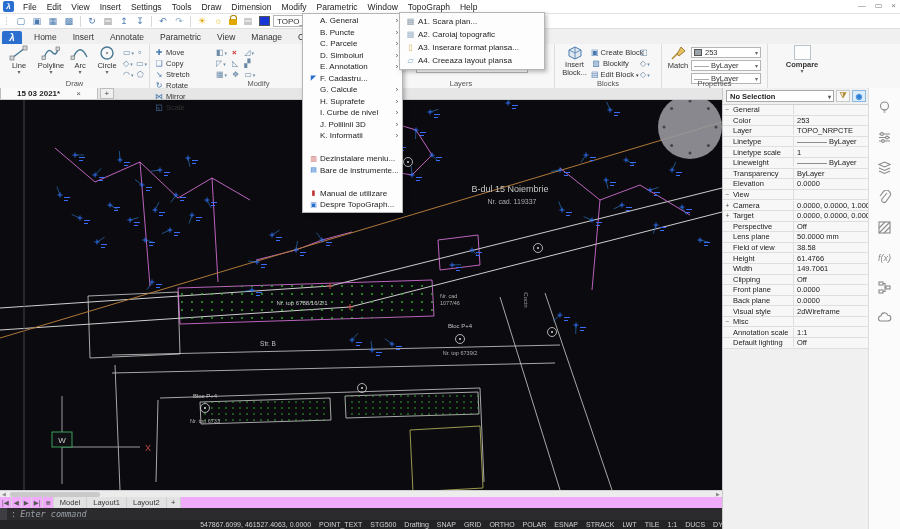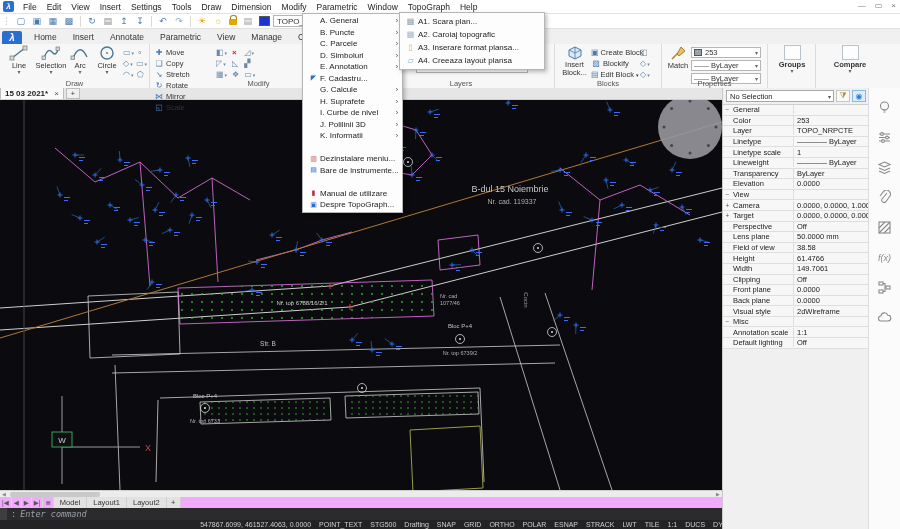--- a/index.html
+++ b/index.html
@@ -37,21 +37,21 @@
   .smbtn { display:flex; align-items:center; height:11px; gap:2px; white-space:nowrap; }
   .smbtn .si { font-size:8px; color:#4a7ab0; width:10px; text-align:center;}
   .iconcell { font-size:8px; color:#6a8aa6; height:11px; display:flex; align-items:center; gap:1px;}
   .redx { color:#cc2222; font-weight:bold; }
   .combo { background:#fff; border:1px solid #b5b5b5; font-size:7.5px; color:#333; display:flex; align-items:center; padding:0 2px; position:relative;}
   .combo .car { position:absolute; right:2px; color:#666; font-size:6px;}
   .paleicon { width:17px; height:15px; border:1px solid #b8c4cc; background:#fdfdfd; }
 
   
   #doctabs { left:0; top:88px; width:722px; height:12px; background:#e6e6e6; border-bottom:1px solid #cfcfcf; display:flex; align-items:flex-end; font-size:8px; z-index:4;}
-  .dtab { background:#fafafa; border:1px solid #bdbdbd; border-bottom:none; padding:0 4px; display:flex; gap:6px; align-items:center; height:12px; color:#222; font-weight:bold;}
+  .dtab { background:#fafafa; border:1px solid #bdbdbd; border-bottom:none; padding:0 16px; display:flex; gap:16px; align-items:center; height:12px; color:#222; font-weight:bold;}
   .dtab .x { color:#555; font-weight:normal;}
   .dplus { width:14px; height:11px; border:1px solid #bdbdbd; background:#f0f0f0; margin-left:2px; text-align:center; line-height:10px; color:#444;}
 
   
   #canvas { left:0; top:100px; width:722px; height:390px; background:#0b0b0f; overflow:hidden; z-index:1;}
 
   
   #hscroll { left:0; top:490px; width:722px; height:7px; background:#ececec; border-top:1px solid #d0d0d0; display:flex; align-items:center; z-index:4;}
   #hscroll .arr { font-size:5px; color:#888; width:8px; text-align:center;}
   #hscroll .thumb { width:90px; height:5px; background:#c9c9c9; border-radius:2px; margin-left:2px;}
@@ -59,21 +59,21 @@
   .shnav { color:#555; font-size:6.5px; padding:0 2px; border-right:1px solid #d5d5d5; height:100%; display:flex; align-items:center;}
   .shtab { padding:0 6px; border-right:1px solid #cfcfcf; height:100%; display:flex; align-items:center; background:#e2e2e2;}
   #cmdline { left:0; top:508px; width:900px; height:12px; background:#2b2b2e; color:#9aa0a6; font-family:"DejaVu Sans Mono", monospace; font-size:8.5px; display:flex; align-items:center; z-index:4;}
   #cmdline .grip { width:7px; height:100%; background:#3d3d42; margin-right:4px;}
   #cmdline .etext { font-style:italic; margin-left:4px;}
   #statusbar { left:0; top:520px; width:900px; height:9px; background:#232326; display:flex; align-items:center; justify-content:flex-end; gap:4px; font-size:7px; color:#cfcfcf; padding-right:38px; z-index:4;}
   .st { padding:0 2px; white-space:nowrap; }
 
   
   #rightpanel { left:722px; top:88px; width:146px; height:441px; background:#f0f0f0; border-left:1px solid #c9c9c9; z-index:6; font-size:7.5px; color:#222;}
-  #noselrow { display:flex; align-items:center; gap:2px; padding:2px 2px 2px 3px; }
+  #noselrow { display:flex; align-items:center; gap:2px; padding:2px 2px 2px 3px;font-weight:bold; }
   #noselcombo { flex:1; height:12px; background:#fff; border:1px solid #a8a8a8; display:flex; align-items:center; padding:0 3px; position:relative;}
   #noselcombo .car { position:absolute; right:2px; font-size:6px; color:#555;}
   .pico { width:14px; height:12px; border:1px solid #c8c8c8; background:#f8f8f8; font-size:8px; display:flex; align-items:center; justify-content:center; color:#b08a30;}
   .pico.eye { color:#2a7fd4; background:#ddecfa; border-color:#8ab8e0;}
   #ptable { border-top:1px solid #cfcfcf; }
   .prow { display:flex; height:10.6px; border-bottom:1px solid #dedede; background:#f7f7f7; align-items:center;}
   .prow .gut { width:9px; font-size:6.5px; color:#555; text-align:center; }
   .prow .pl { width:62px; padding-left:1px; border-right:1px solid #dedede; overflow:hidden; white-space:nowrap;}
   .prow .pv { flex:1; padding-left:3px; overflow:hidden; white-space:nowrap;}
 
@@ -170,21 +170,21 @@
             </svg>
           <span>Line</span>
             <span class="bcaret">▾</span>
         </div>
         <div class="bigbtn">
           <svg class="bicon" viewBox="0 0 20 16">
               <path d="M3,13 Q7,2 11,7 T17,4" stroke="#4a7a96" stroke-width="1.4" fill="none"></path>
               <rect x="1" y="11" width="3.4" height="3.4" fill="#cfd8dd" stroke="#777" stroke-width=".7"></rect>
               <rect x="15" y="2" width="3.4" height="3.4" fill="#cfd8dd" stroke="#777" stroke-width=".7"></rect>
             </svg>
-          <span>Selection</span>
+          <span>Polyline</span>
             <span class="bcaret">▾</span>
         </div>
         <div class="bigbtn" style="width:26px">
           <svg class="bicon" viewBox="0 0 20 16">
               <path d="M3,13 Q10,-3 17,12" stroke="#4a7a96" stroke-width="1.4" fill="none"></path>
               <rect x="1" y="11" width="3.4" height="3.4" fill="#cfd8dd" stroke="#777" stroke-width=".7"></rect>
             </svg>
           <span>Arc</span>
             <span class="bcaret">▾</span>
         </div>
@@ -331,27 +331,20 @@
           <div class="combo" style="width:70px; height:11px;">
             <span style="color:#555;">——&nbsp;</span>
               <span>ByLayer</span>
               <span class="car">▾</span>
             </div>
         </div>
       </div>
       <div class="rplabel">Properties</div>
     </div>
 
-    <div class="rpanel" style="width:48px">
-      <div class="bigbtn" style="margin-left:8px">
-        <div class="paleicon"></div>
-          <span style="font-weight:bold">Groups</span>
-          <span class="bcaret">▾</span>
-        </div>
-    </div>
     <div class="rpanel" style="width:34px; border-right:none;">
       <div class="bigbtn" style="margin-left:18px">
         <div class="paleicon"></div>
           <span style="font-weight:bold">Compare</span>
           <span class="bcaret">▾</span>
         </div>
     </div>
   </div>
 </div>
 

